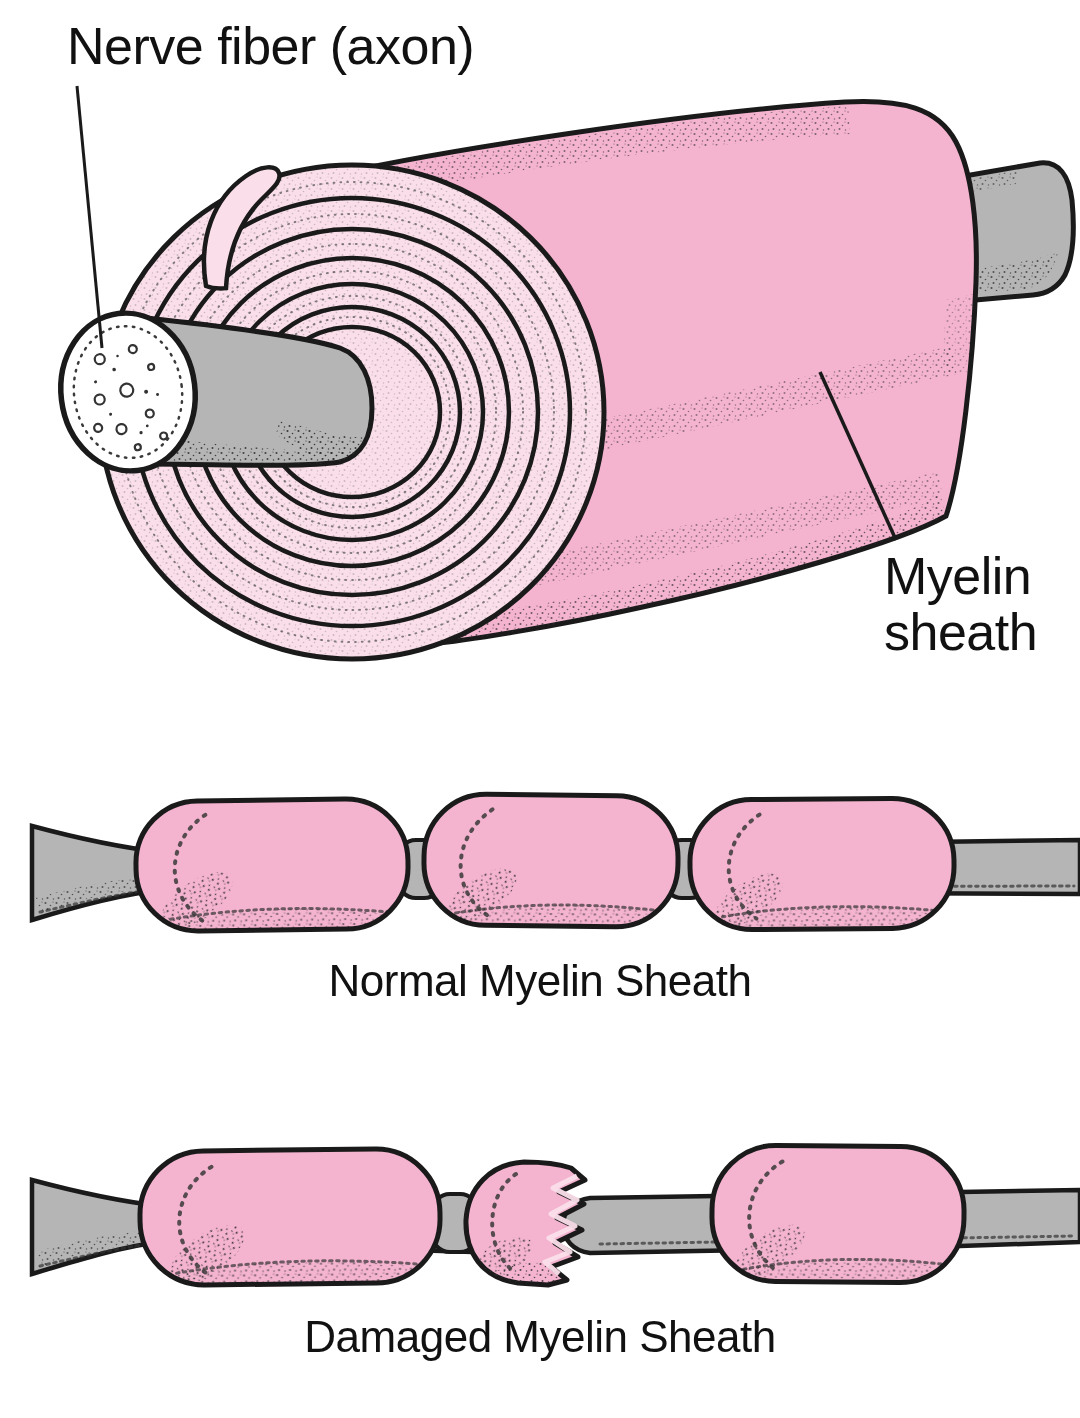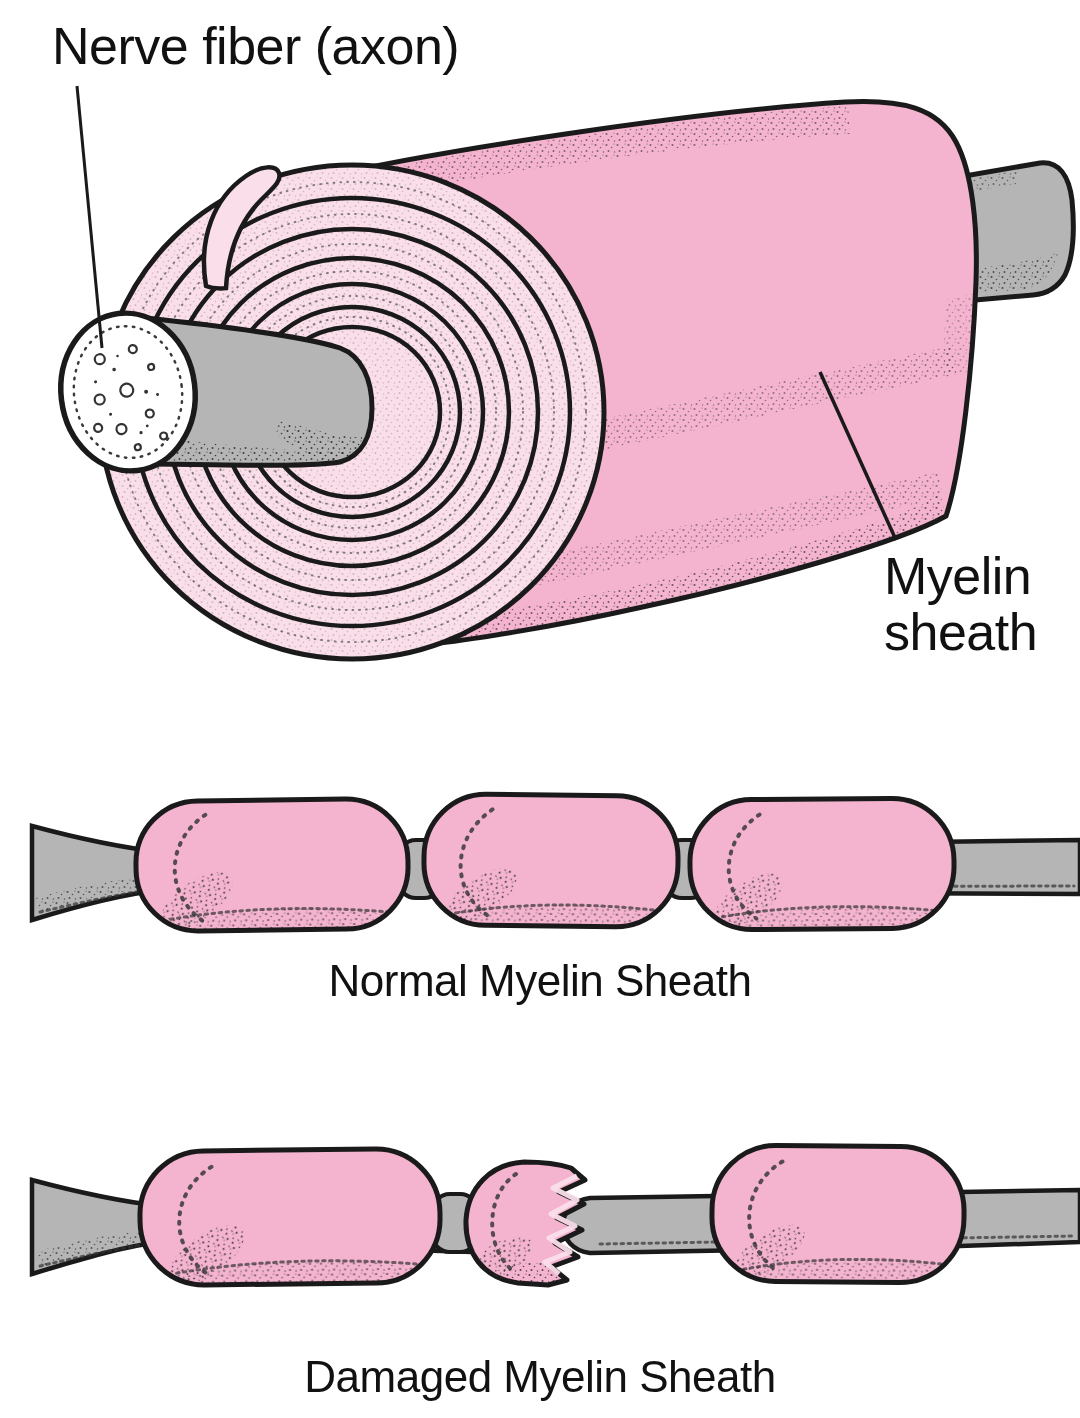--- a/index.html
+++ b/index.html
@@ -14,26 +14,26 @@
   .page{
     position:relative;width:1080px;height:1418px;overflow:hidden;
     background:var(--c-paper);
     font-family:"Liberation Sans", sans-serif;color:var(--c-ink);
   }
   svg.fig{position:absolute;left:0;display:block;}
   #fig-top{top:0;}
   #fig-normal{top:780px;}
   #fig-damaged{top:1130px;}
   .label{position:absolute;font-size:52px;letter-spacing:-0.5px;line-height:1.08;color:var(--c-ink);white-space:nowrap;}
-  #lbl-nerve{left:52px;top:18px;}
+  #lbl-nerve{left:67px;top:18px;}
   #lbl-myelin{left:884px;top:548px;}
   #lbl-myelin span{display:block;}
   .caption{position:absolute;left:0;width:1080px;text-align:center;font-size:44px;letter-spacing:-0.5px;color:var(--c-ink);}
   #cap-normal{top:956px;}
-  #cap-damaged{top:1312px;margin-top:40px;}
+  #cap-damaged{top:1312px;}
   
   .oln{stroke:var(--c-outline);}
   .f-pink{fill:var(--c-myelin-pink);}
   .f-lpink{fill:var(--c-myelin-light);}
   .f-gray{fill:var(--c-axon-gray);}
   .f-white{fill:var(--c-paper);}
   .leader{stroke:var(--c-outline);fill:none;}
   .crescent{fill:none;stroke:#3a3a3a;stroke-width:4;stroke-dasharray:2 7.5;stroke-linecap:round;opacity:.85;}
   .squiggle{fill:none;stroke:#333;stroke-width:3;stroke-dasharray:2.5 4.5;stroke-linecap:round;opacity:.7;}
   .ringdots{fill:none;stroke:#444;stroke-width:2;stroke-dasharray:0.8 6;stroke-linecap:round;opacity:.65;}

